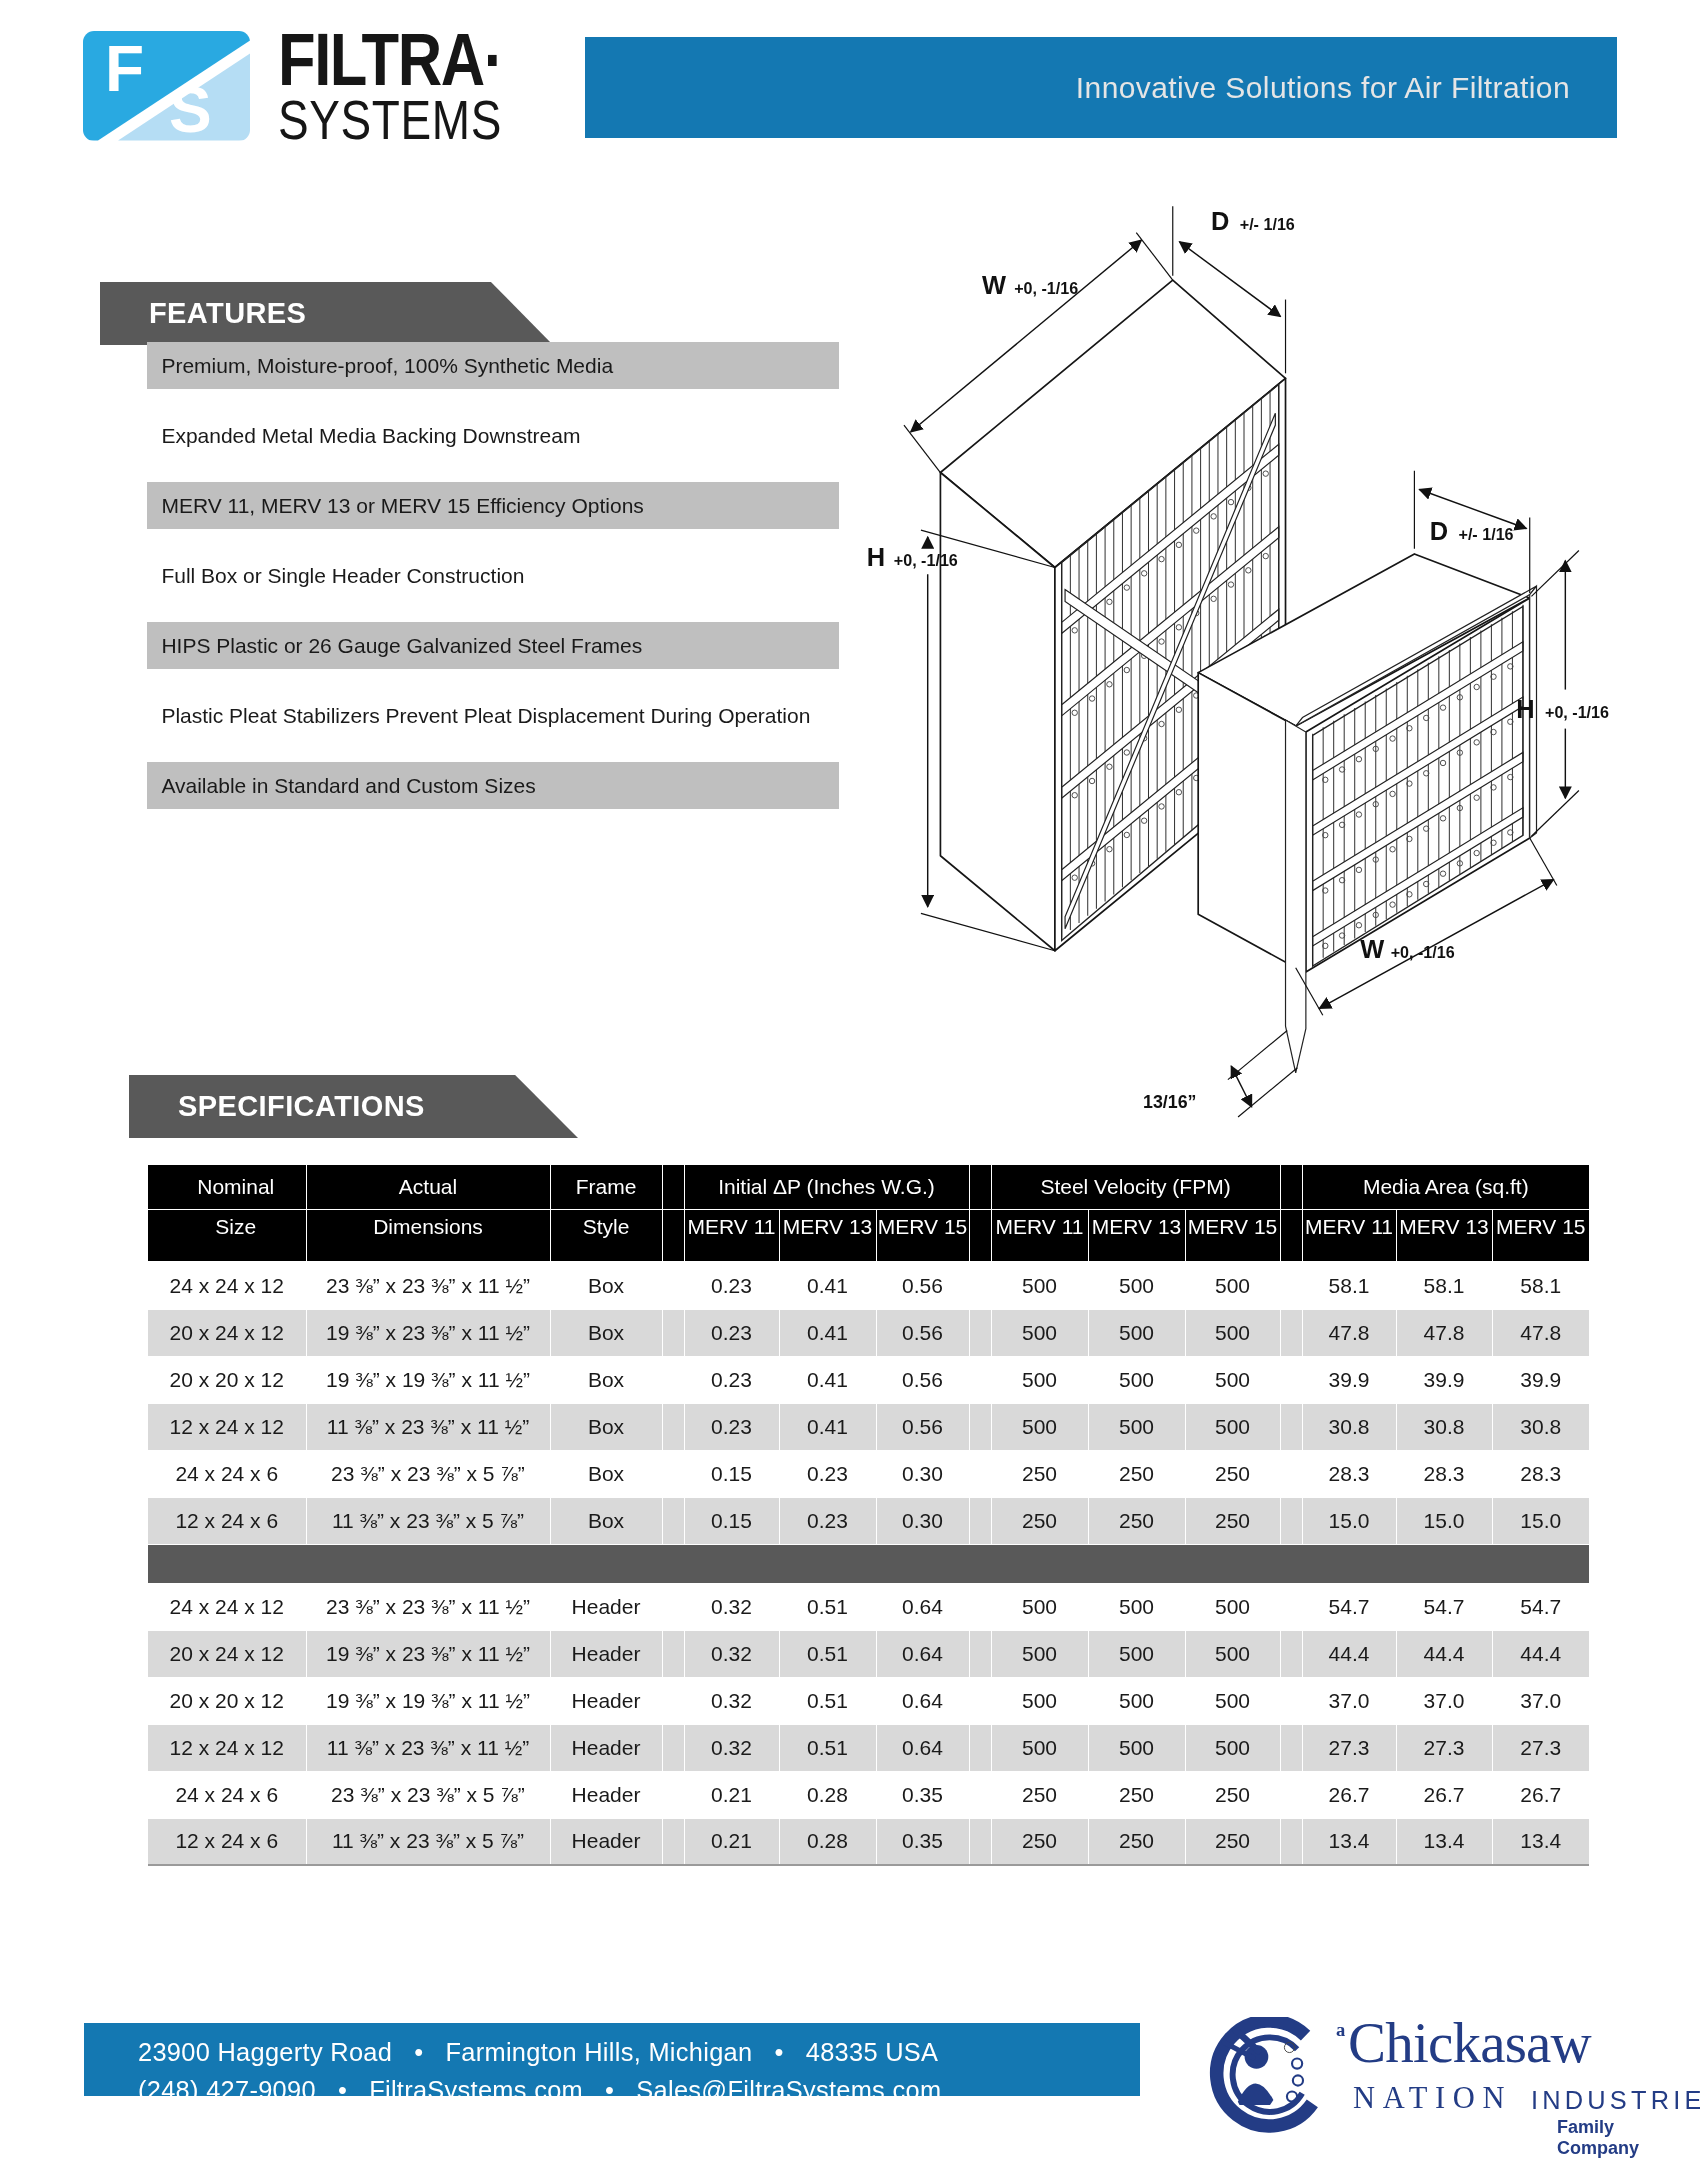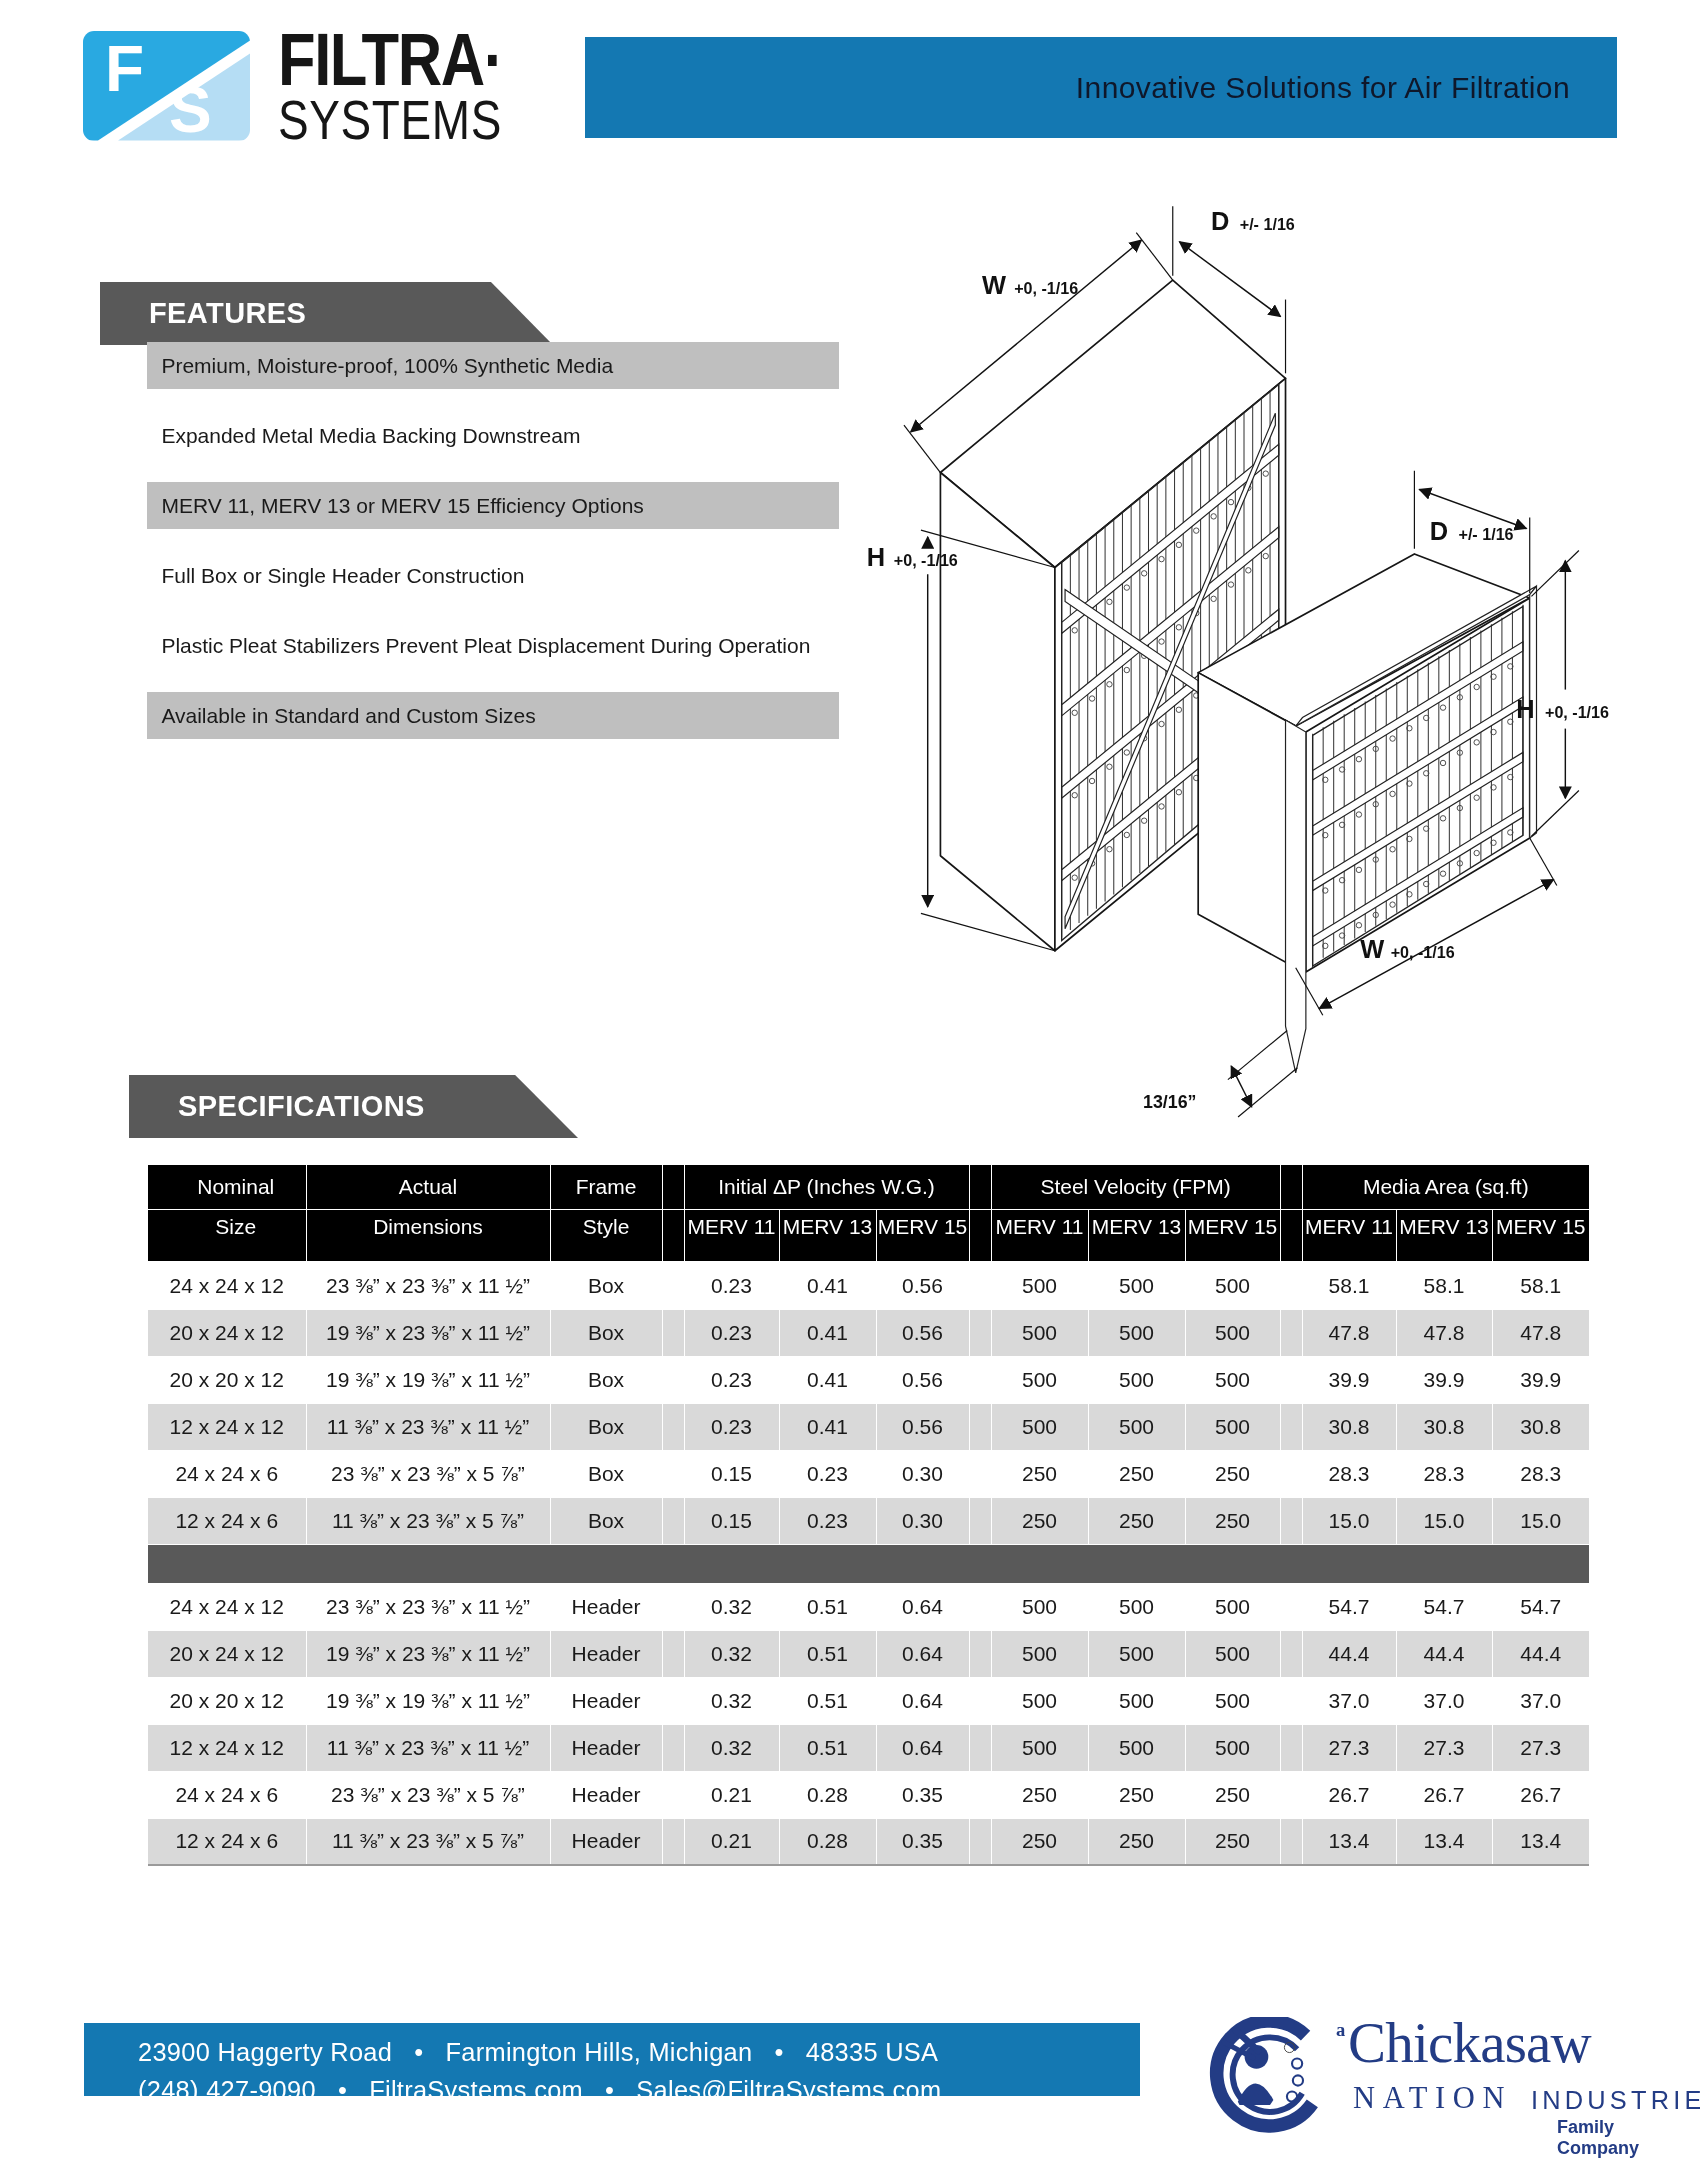--- a/index.html
+++ b/index.html
@@ -7,21 +7,21 @@
     --row-gray:#d9d9d9; --table-black:#000000; --cni-navy:#233c85;
     --logo-blue:#29a9e1; --logo-light:#b5ddf4; --ink:#1a1a1a;
   }
   *{box-sizing:border-box;}
   html,body{margin:0;padding:0;}
   body{width:1700px;height:2180px;background:#fff;font-family:"Liberation Sans",sans-serif;color:var(--ink);}
   .page{position:relative;width:1700px;height:2180px;overflow:hidden;background:#fff;}
 
   
   .tagline-banner{position:absolute;left:585px;top:37px;width:1032px;height:101px;background:var(--banner-blue);
-    color:#0f172a;display:flex;align-items:center;justify-content:flex-end;padding-right:47px;
+    color:#e5e5e5;display:flex;align-items:center;justify-content:flex-end;padding-right:47px;
     font-size:30px;letter-spacing:0.4px;}
   .logo-mark{position:absolute;left:83px;top:30.5px;width:167px;height:110px;border-radius:11px;background:#fff;overflow:hidden;}
   .logo-tri-blue{position:absolute;inset:0;background:var(--logo-blue);
     clip-path:polygon(0 0,100% 0,100% 9%,9% 100%,0 100%);}
   .logo-tri-light{position:absolute;inset:0;background:var(--logo-light);
     clip-path:polygon(100% 21%,100% 100%,21% 100%);}
   .logo-f{position:absolute;left:22px;top:1.7px;font-size:64px;font-weight:bold;color:#fff;}
   .logo-s{position:absolute;left:86px;top:42px;font-size:64px;font-weight:bold;color:#fff;}
   .logo-text{position:absolute;left:278px;top:25.4px;}
   .logo-line1{font-size:75px;font-weight:bold;color:#161616;letter-spacing:-1.7px;transform:scaleX(.82);transform-origin:0 0;line-height:68px;}
@@ -98,20 +98,21 @@
   </div>
 
   <div class="ribbon" id="features-ribbon">
     <span>FEATURES</span>
   </div>
   <ul id="features-list">
       <li class="shaded">Premium, Moisture-proof, 100% Synthetic Media</li>
       <li>Expanded Metal Media Backing Downstream</li>
       <li class="shaded">MERV 11, MERV 13 or MERV 15 Efficiency Options</li>
       <li>Full Box or Single Header Construction</li>
+      <li class="shaded">HIPS Plastic or 26 Gauge Galvanized Steel Frames</li>
       <li>Plastic Pleat Stabilizers Prevent Pleat Displacement During Operation</li>
       <li class="shaded">Available in Standard and Custom Sizes</li>
     </ul>
 
   <svg id="diagram-svg" width="853" height="1026" viewBox="0 0 1006 1210">
     <defs>
       <marker id="arr" viewBox="0 0 10 10" refX="9" refY="5" markerWidth="9" markerHeight="9" orient="auto-start-reverse">
         <path d="M0 0 L10 5 L0 10 z" fill="#111"></path>
       </marker>
     </defs>

